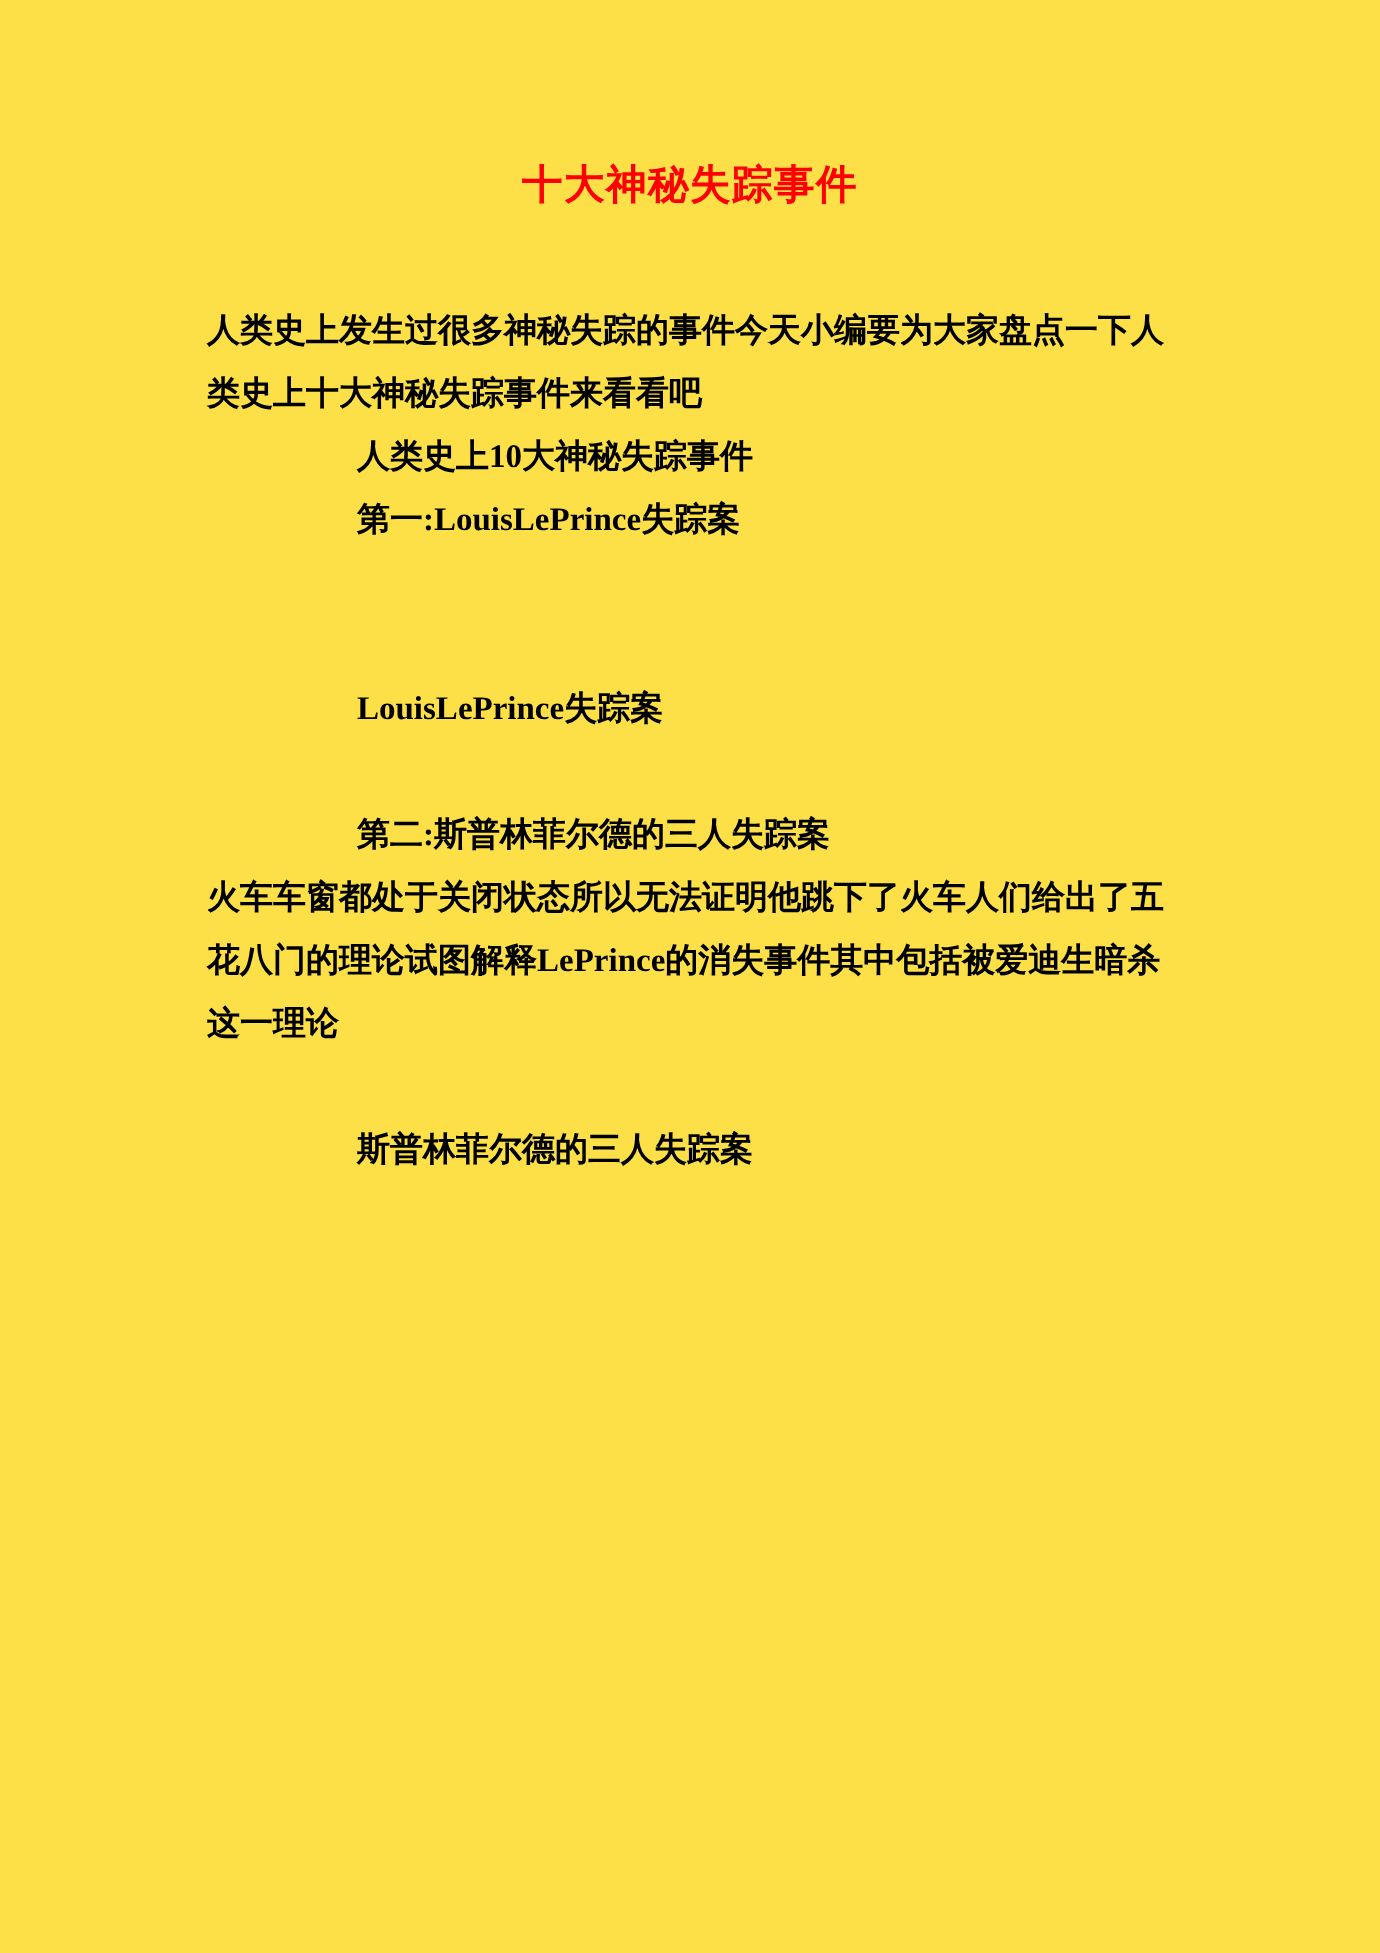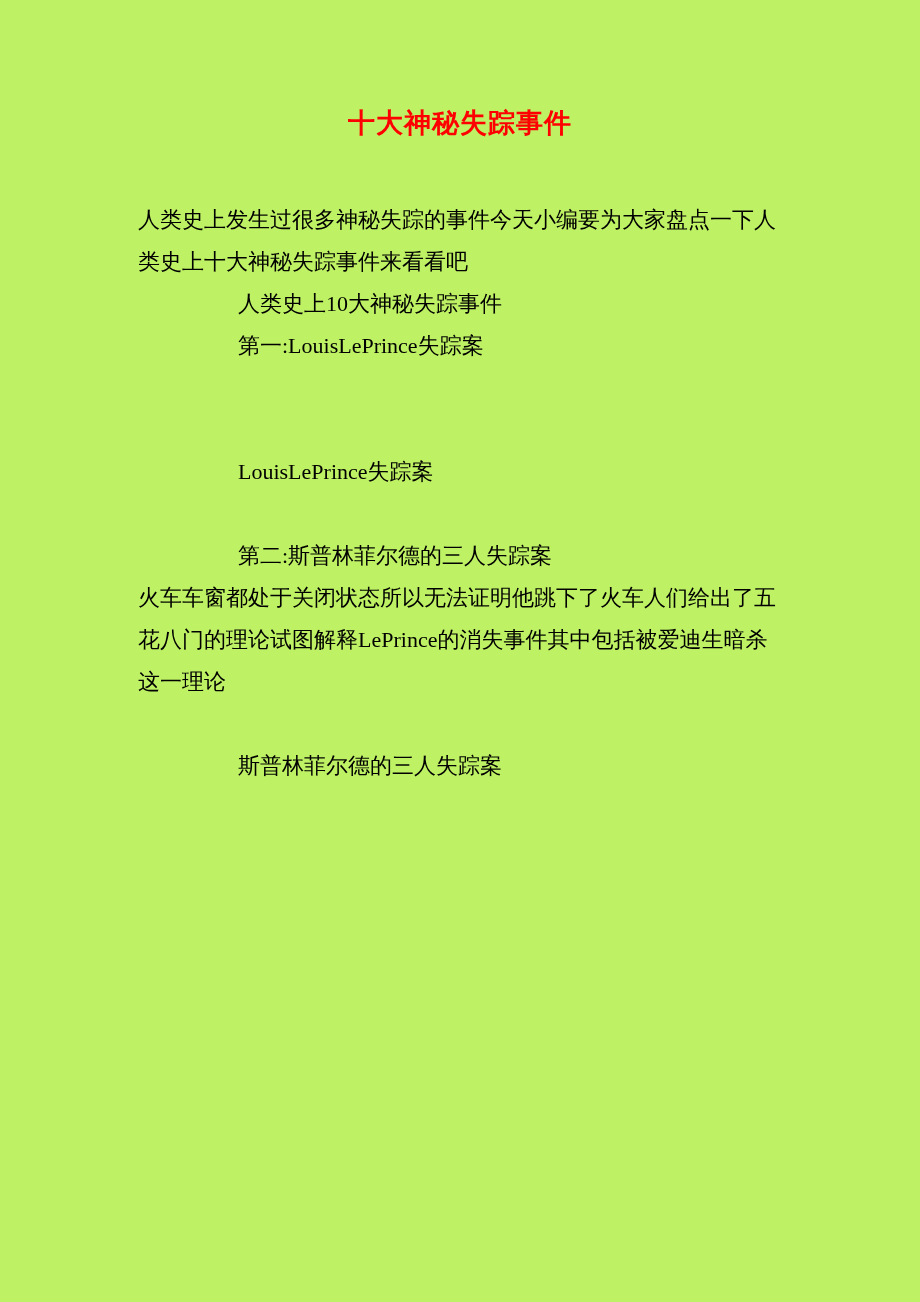--- a/index.html
+++ b/index.html
@@ -10,39 +10,40 @@
   body {
     width: 920px;
     height: 1302px;
     font-family: "Liberation Serif", "DejaVu Serif", serif;
     color: #000000;
   }
   .page {
     box-sizing: border-box;
     width: 920px;
     height: 1302px;
-    background: #bef264;
+    background: #fde047;
     overflow: hidden;
     padding: 103px 138px 0 138px;
   }
   .doc-title {
     margin: 0 0 56px 0;
     font-size: 27px;
     line-height: 40px;
     font-weight: bold;
     text-align: center;
     letter-spacing: 1px;
   }
   .para {
     margin: 0;
     font-size: 22px;
     line-height: 42px;
     color: #000000;
     text-align: left;
     word-break: normal;
+    font-weight: bold;
   }
   .para.indent {
     padding-left: 100px;
   }
   .para.blank {
     height: 42px;
   }
 </style>
 </head>
 <body>

